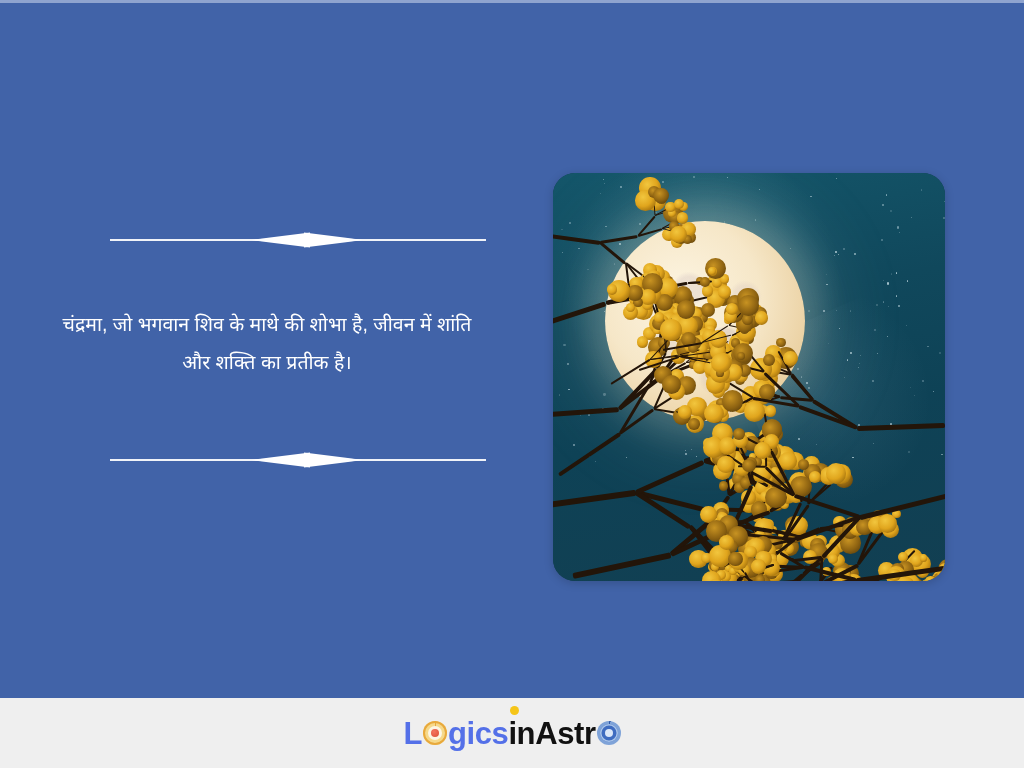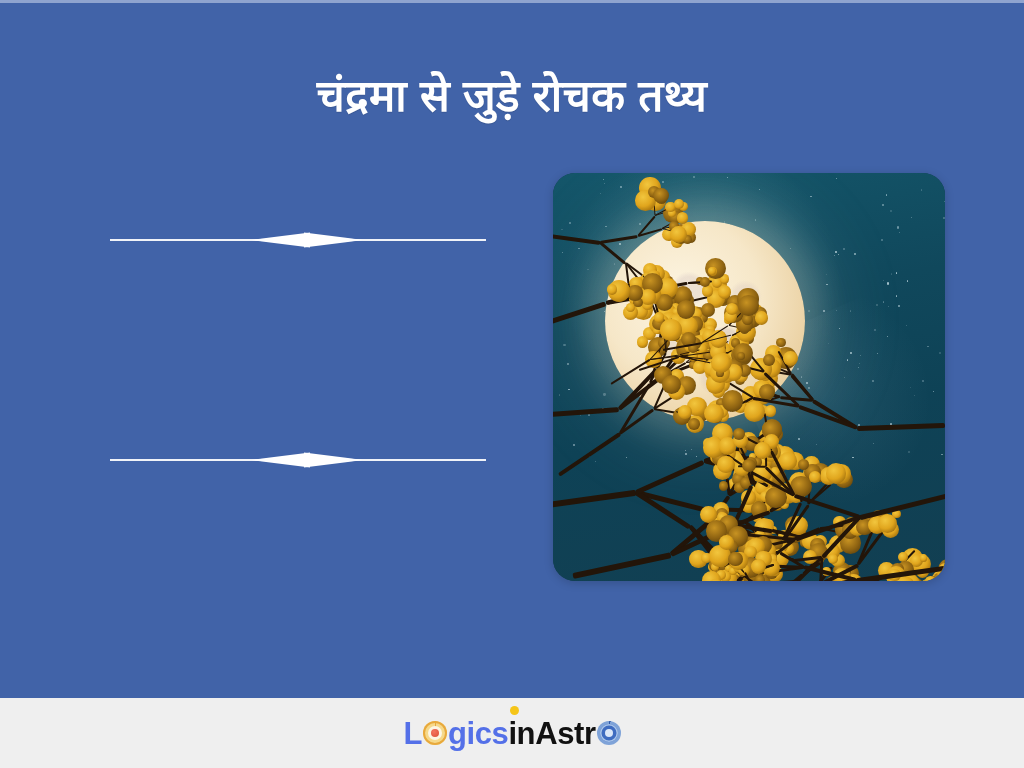--- a/index.html
+++ b/index.html
@@ -197,31 +197,31 @@
 </style>
 </head>
 <body>
 
 <div id="slide">
 
   <div class="top-hairline"></div>
 
   <div class="stage">
 
-    <div class="title">चंद्रमा से जुड़े रोचक तथ्य</div>
 
     <div class="left-col">
 
       <div class="divider divider-top">
         <div class="rule"></div>
         <div class="wing wing-left"></div>
         <div class="dot"></div>
         <div class="wing wing-right"></div>
       </div>
 
+      <div class="body-text">चंद्रमा, जो भगवान शिव के माथे की शोभा है, जीवन में शांति और शक्ति का प्रतीक है।</div>
 
       <div class="divider divider-bottom">
         <div class="rule"></div>
         <div class="wing wing-left"></div>
         <div class="dot"></div>
         <div class="wing wing-right"></div>
       </div>
 
     </div>
 

